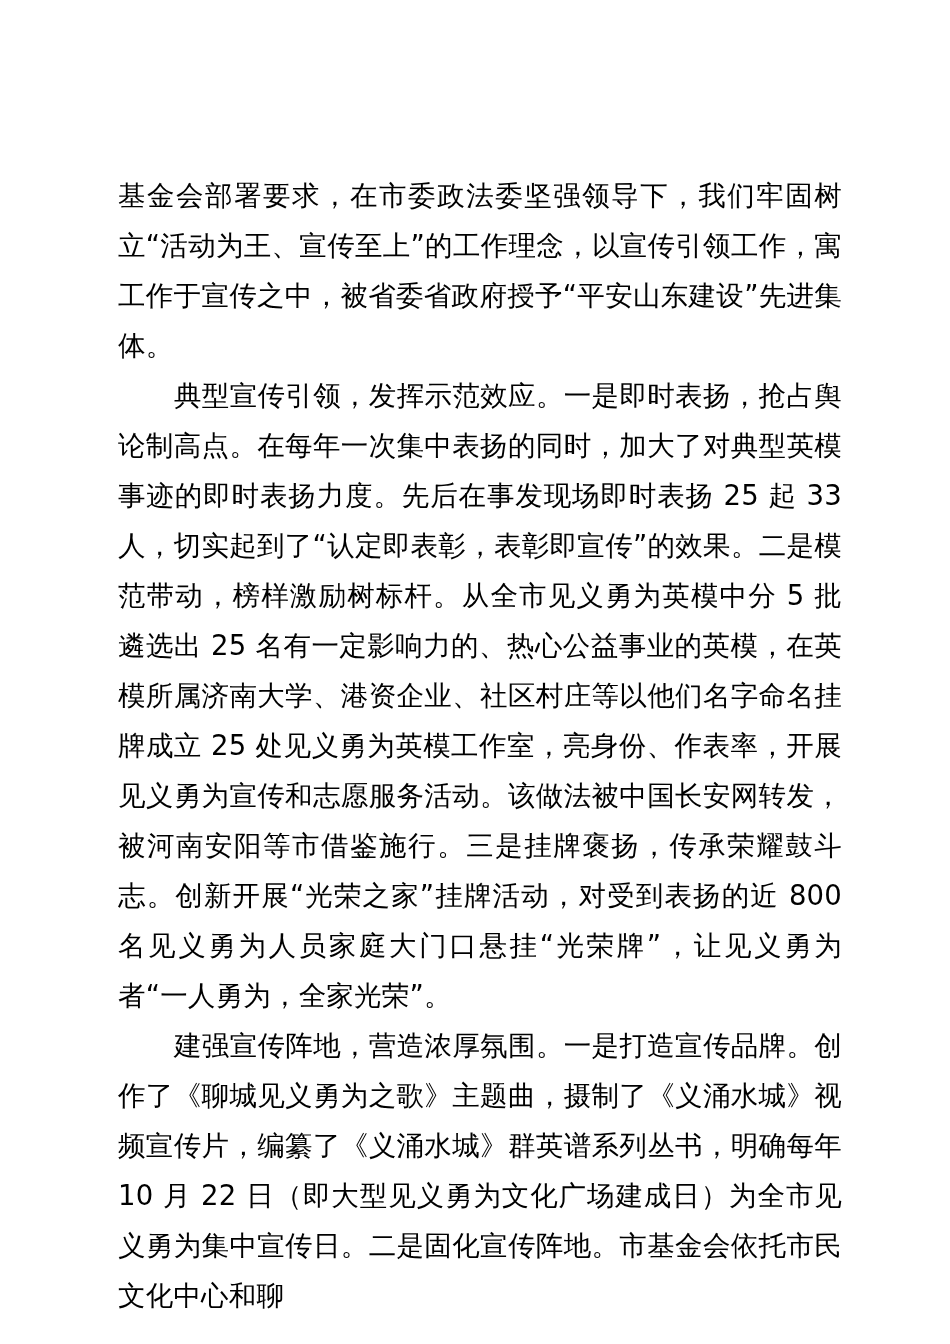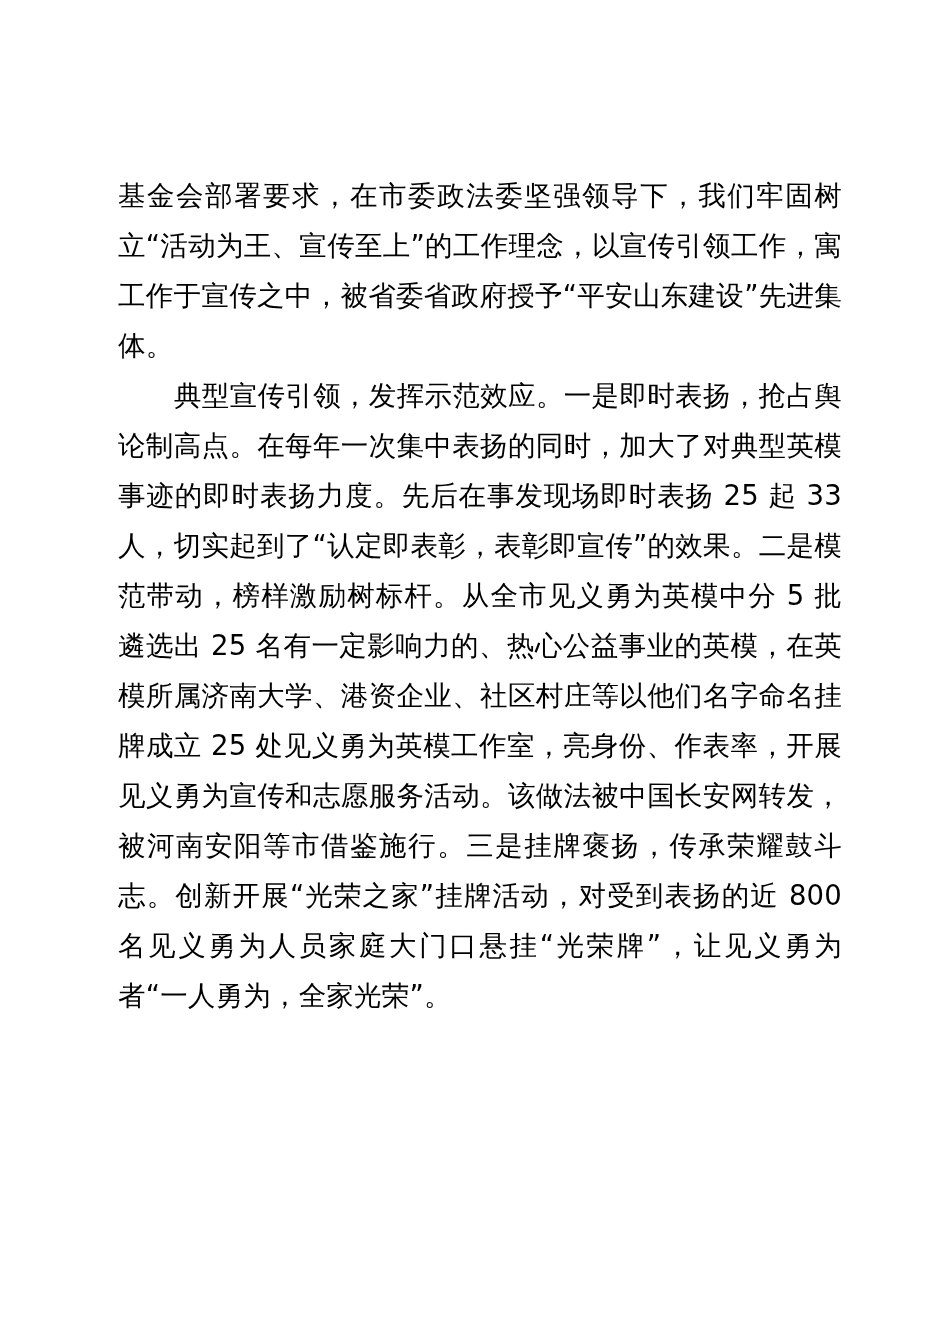--- a/index.html
+++ b/index.html
@@ -39,14 +39,15 @@
     text-indent: 56px;
   }
 </style>
 </head>
 <body>
 
 <div class="page">
   <div class="doc-body">
     <p class="para">基金会部署要求，在市委政法委坚强领导下，我们牢固树立“活动为王、宣传至上”的工作理念，以宣传引领工作，寓工作于宣传之中，被省委省政府授予“平安山东建设”先进集体。</p>
     <p class="para indent">典型宣传引领，发挥示范效应。一是即时表扬，抢占舆论制高点。在每年一次集中表扬的同时，加大了对典型英模事迹的即时表扬力度。先后在事发现场即时表扬 25 起 33 人，切实起到了“认定即表彰，表彰即宣传”的效果。二是模范带动，榜样激励树标杆。从全市见义勇为英模中分 5 批遴选出 25 名有一定影响力的、热心公益事业的英模，在英模所属济南大学、港资企业、社区村庄等以他们名字命名挂牌成立 25 处见义勇为英模工作室，亮身份、作表率，开展见义勇为宣传和志愿服务活动。该做法被中国长安网转发，被河南安阳等市借鉴施行。三是挂牌褒扬，传承荣耀鼓斗志。创新开展“光荣之家”挂牌活动，对受到表扬的近 800 名见义勇为人员家庭大门口悬挂“光荣牌”，让见义勇为者“一人勇为，全家光荣”。</p>
+    <p class="para indent">建强宣传阵地，营造浓厚氛围。一是打造宣传品牌。创作了《聊城见义勇为之歌》主题曲，摄制了《义涌水城》视频宣传片，编纂了《义涌水城》群英谱系列丛书，明确每年 10 月 22 日（即大型见义勇为文化广场建成日）为全市见义勇为集中宣传日。二是固化宣传阵地。市基金会依托市民文化中心和聊</p>
   </div>
 </div>
 
 </body></html>

